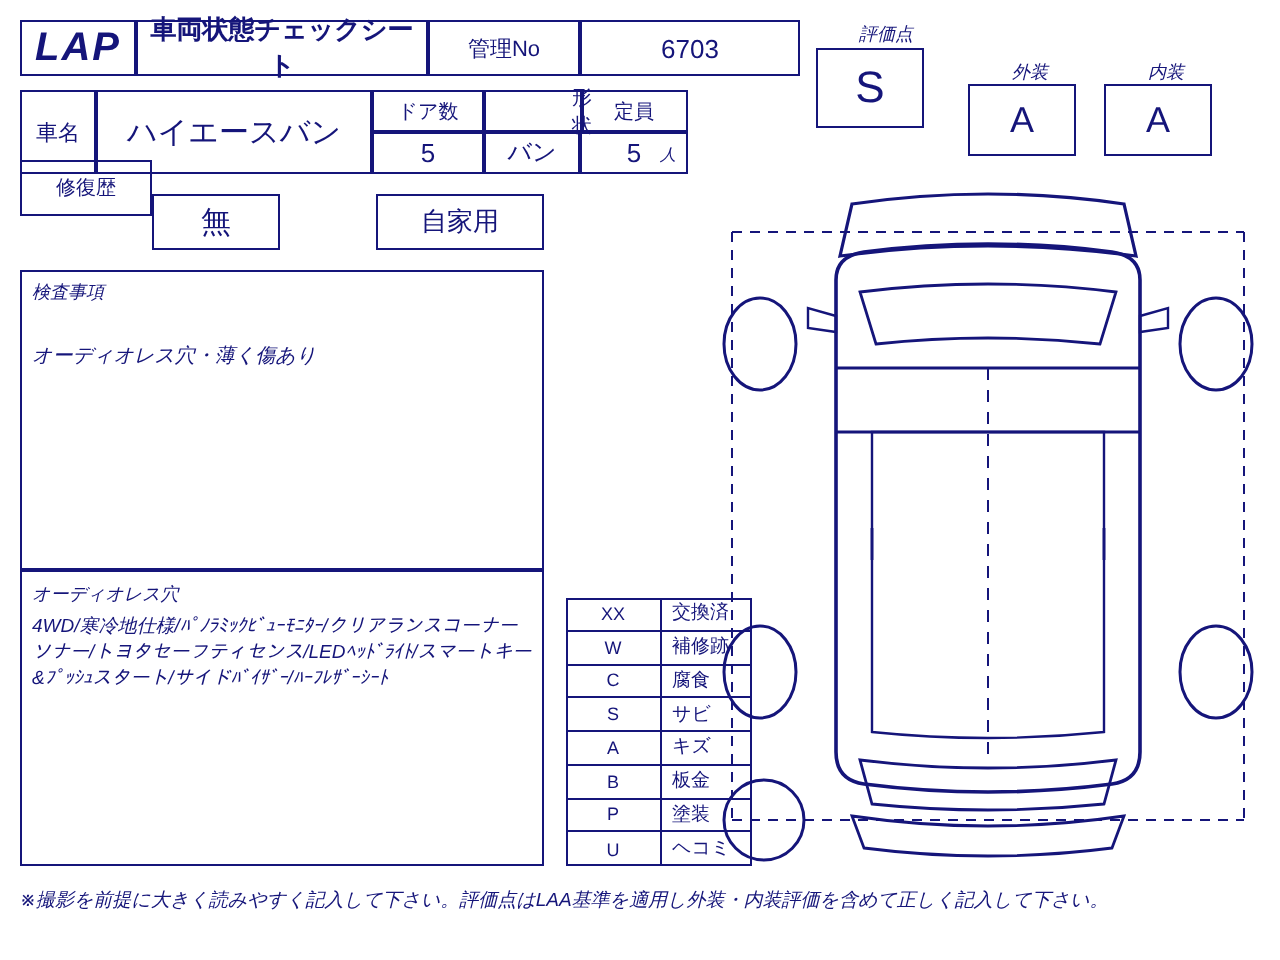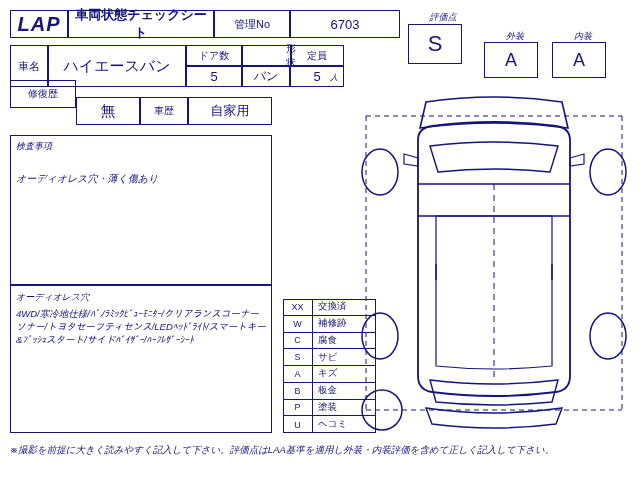--- a/index.html
+++ b/index.html
@@ -53,21 +53,21 @@
 
   
   #salesBox{left:10px;top:285px;width:262px;height:148px;}
   #salesTitle{left:16px;top:291px;font-size:9px;}
   #salesText{left:16px;top:307px;width:250px;font-size:9.5px;line-height:13px;}
 
   
   #legend{left:283px;top:299px;width:93px;height:134px;}
   .lgRow{position:absolute;left:283px;width:93px;height:16.75px;box-sizing:border-box;border-bottom:1px solid #15157a;display:flex;}
   .lgRow:last-child{border-bottom:none;}
-  .lgCode{width:30px;box-sizing:border-box;border-right:1px solid #15157a;display:flex;align-items:center;justify-content:center;font-size:9px;}
+  .lgCode{width:48px;box-sizing:border-box;border-right:1px solid #15157a;display:flex;align-items:center;justify-content:center;font-size:9px;}
   .lgDesc{flex:1;display:flex;align-items:center;padding-left:5px;font-size:9.5px;}
 
   
   #footer{left:10px;top:444px;width:620px;font-size:9.5px;}
 
   
   #diagram{position:absolute;left:356px;top:88px;width:276px;height:350px;}
 </style>
 </head>
 <body>
@@ -95,21 +95,20 @@
   <div class="bx ctr" id="doorLabel">ドア数</div>
   <div class="bx ctr" id="doorVal">5</div>
   <div class="bx ctr" id="shapeLabel">形状</div>
   <div class="bx ctr" id="shapeVal">バン</div>
   <div class="bx ctr" id="seatLabel">定員</div>
   <div class="bx ctr" id="seatVal">5</div>
   <div class="lbl" id="seatUnit">人</div>
 
   <div class="bx ctr" id="repLabel">修復歴</div>
   <div class="bx ctr" id="repVal">無</div>
-  <div class="bx ctr" id="histLabel">車歴</div>
   <div class="bx ctr" id="histVal">自家用</div>
 
   <div class="bx" id="inspBox"></div>
   <div class="lbl" id="inspTitle">検査事項</div>
   <div class="lbl" id="inspText">オーディオレス穴・薄く傷あり</div>
 
   <div class="bx" id="salesBox"></div>
   <div class="lbl" id="salesTitle">オーディオレス穴</div>
   <div class="lbl" id="salesText">4WD/寒冷地仕様/ﾊﾟﾉﾗﾐｯｸﾋﾞｭｰﾓﾆﾀｰ/クリアランスコーナーソナー/トヨタセーフティセンス/LEDﾍｯﾄﾞﾗｲﾄ/スマートキー&amp;ﾌﾟｯｼｭスタート/サイドﾊﾞｲｻﾞｰ/ﾊｰﾌﾚｻﾞｰｼｰﾄ</div>
 

